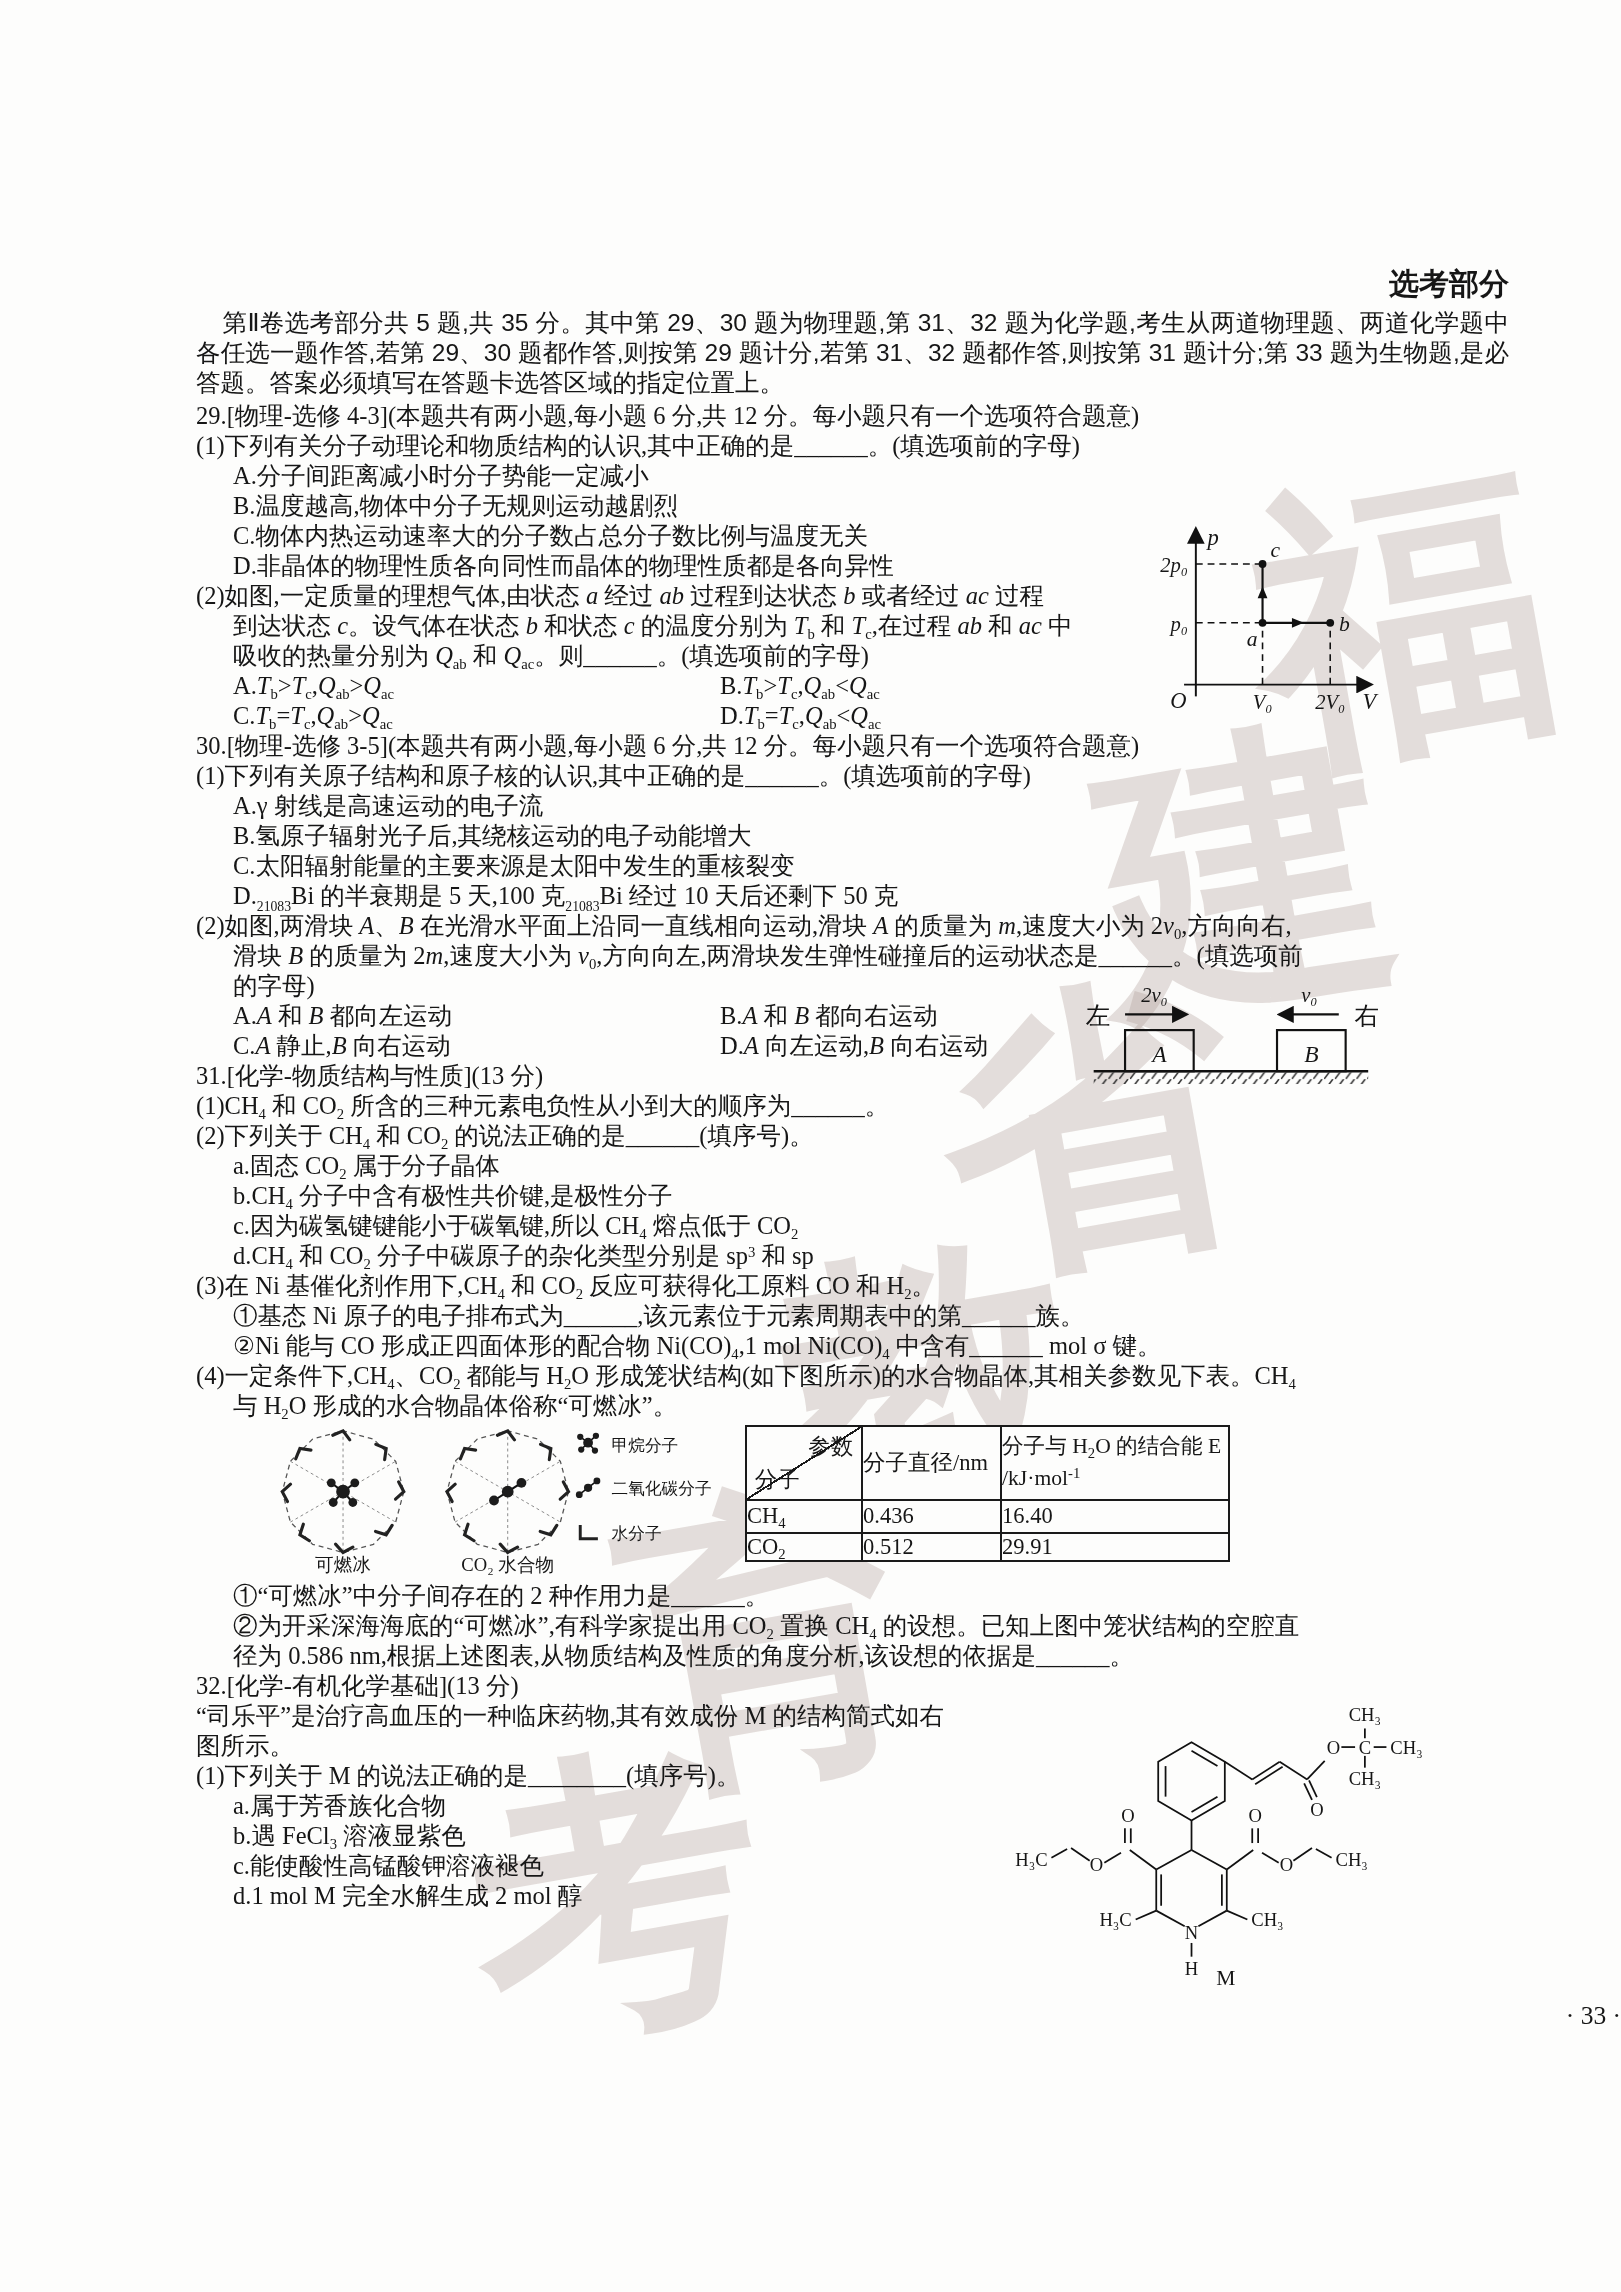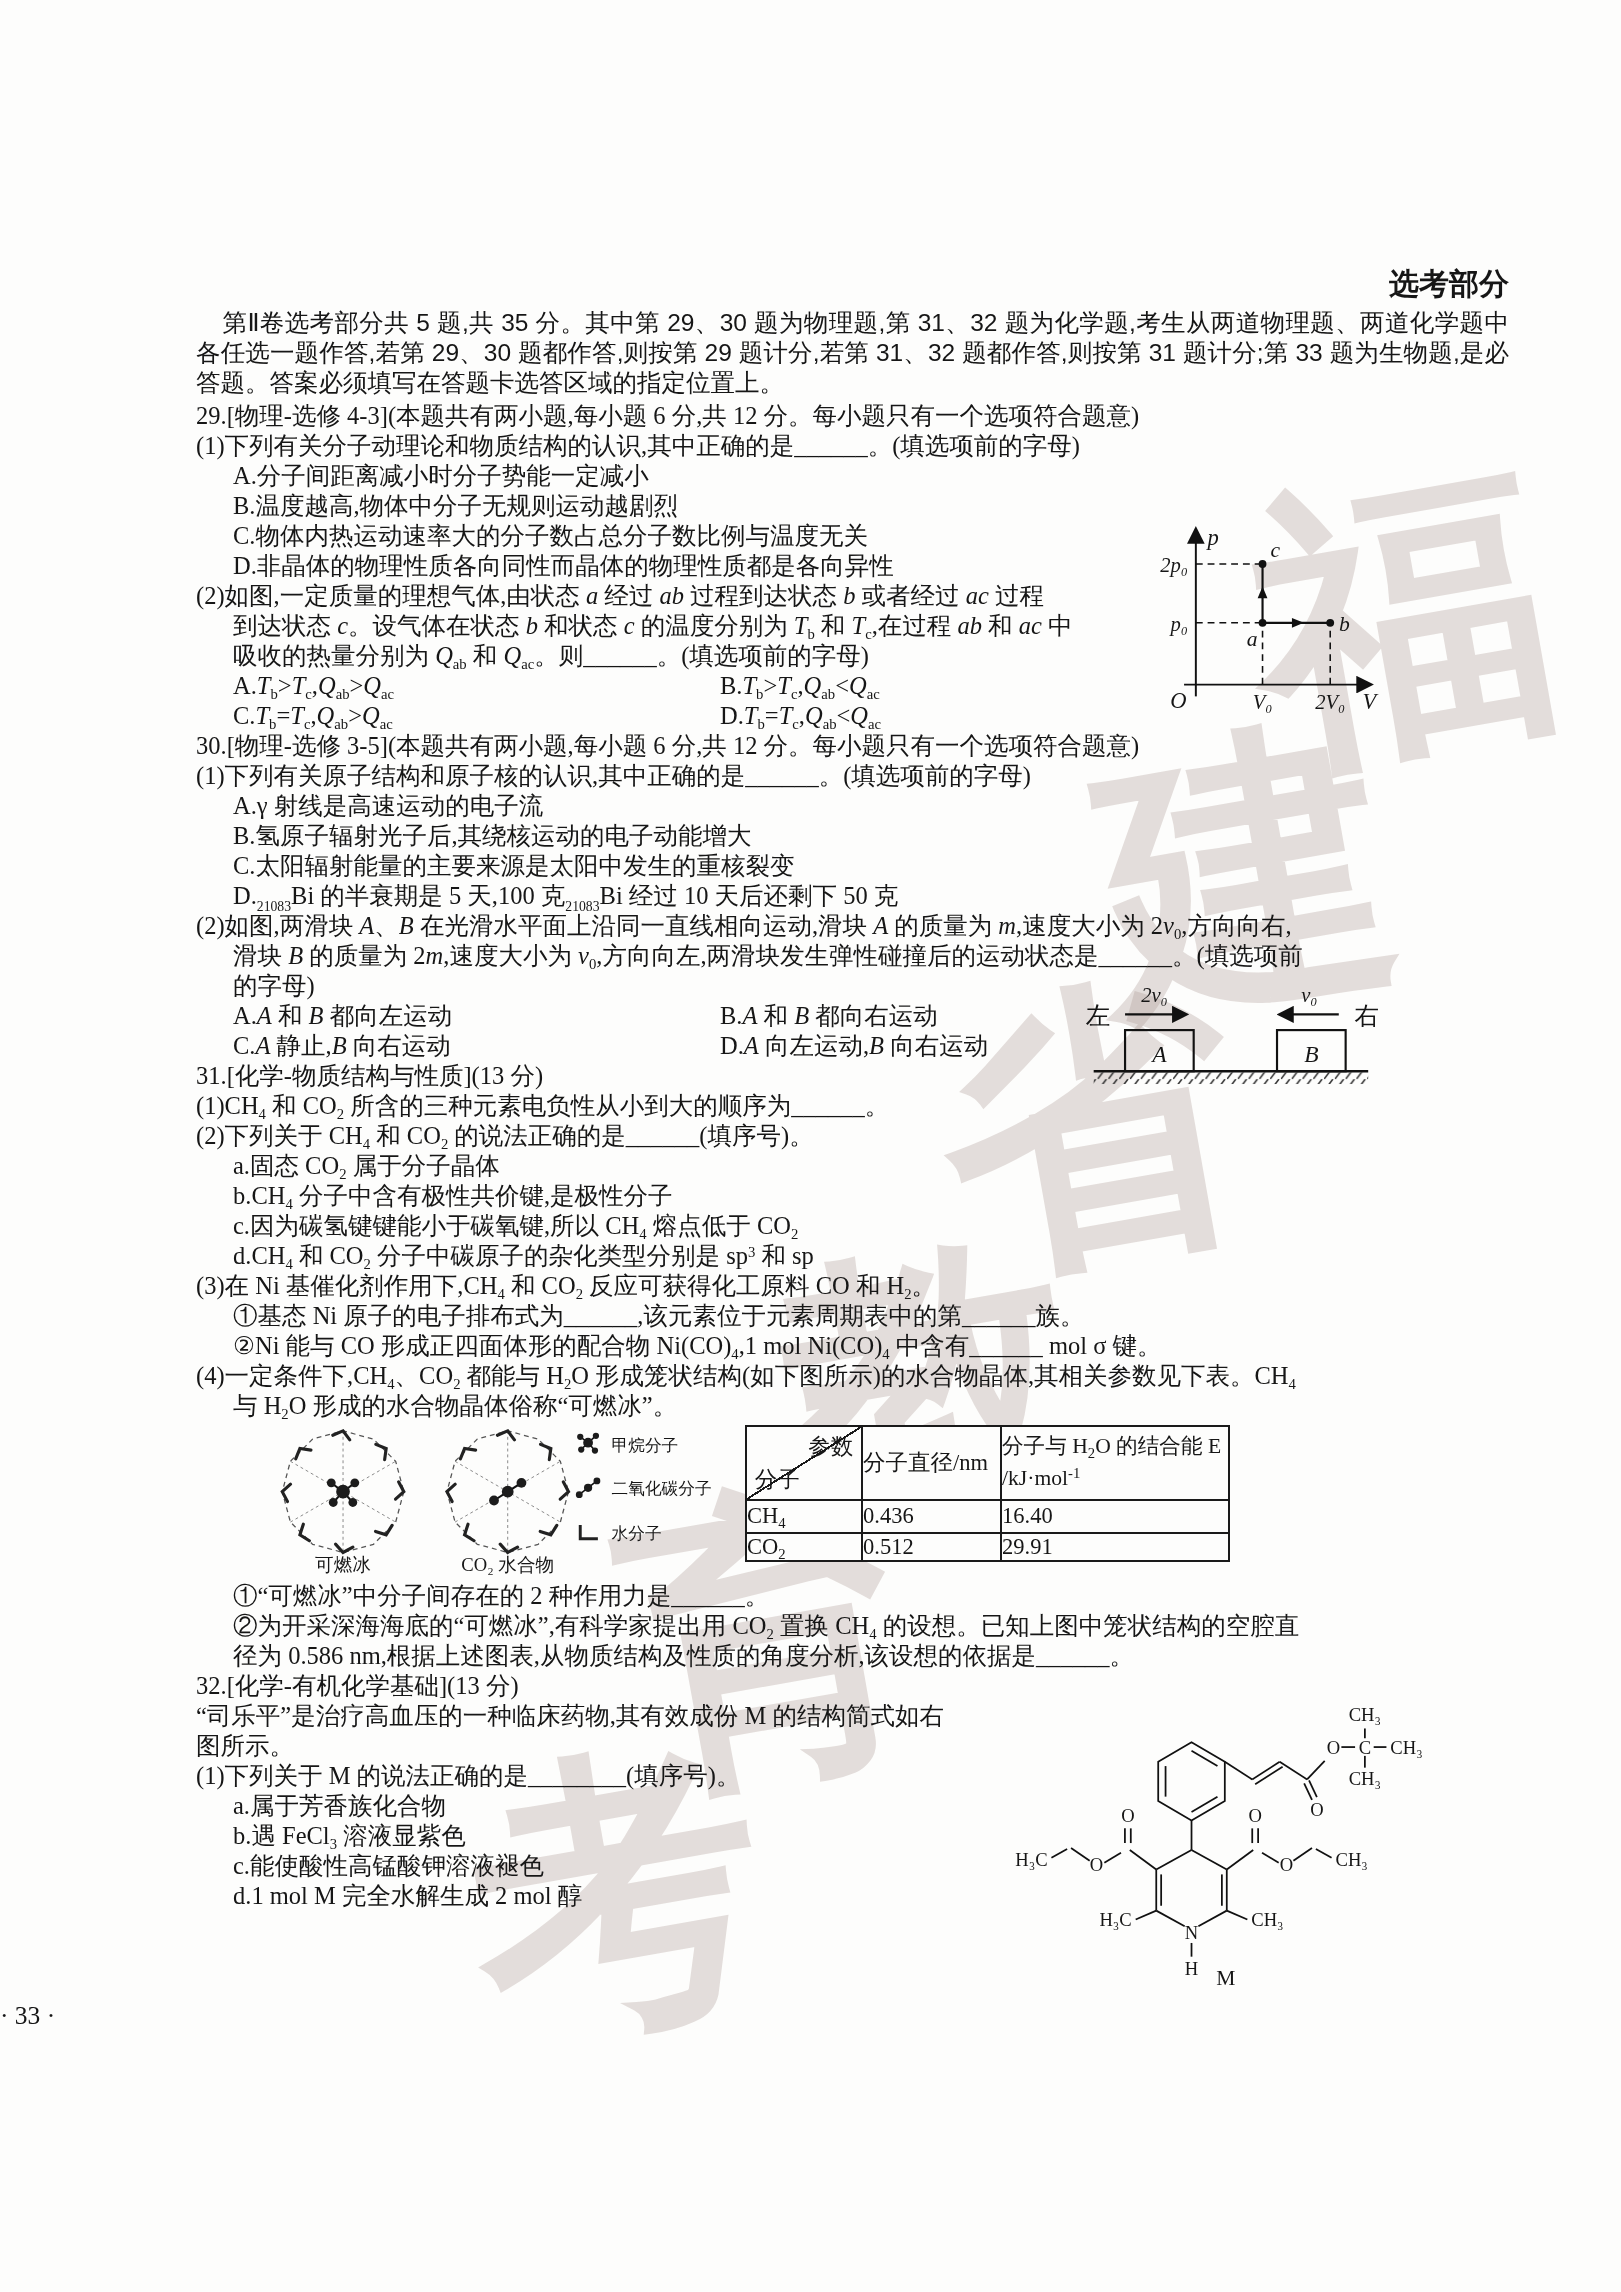--- a/index.html
+++ b/index.html
@@ -19,21 +19,21 @@
 .optB{position:absolute;left:524px;top:0}
 .figrow{position:relative;height:160px}
 sub{font-size:14.7px;vertical-align:-4.9px;line-height:0}
 sup{font-size:14.7px;vertical-align:6.9px;line-height:0}
 i{font-family:"Liberation Serif","DejaVu Serif",serif}
 .nuc{display:inline-flex;flex-direction:row;align-items:flex-end;font-size:13.7px;line-height:1.05;vertical-align:-6.9px}
 .nuc span{display:block}
 .fig{position:absolute;z-index:2}
 svg text{font-family:"Liberation Serif","DejaVu Serif",serif;fill:#161616}
 .it{font-style:italic}
-.pageno{position:absolute;left:0;width:100%;top:2001px;text-align:left;font-size:25.5px;z-index:1}
+.pageno{position:absolute;left:0;width:100%;top:2001px;text-align:right;font-size:25.5px;z-index:1}
 .ptable{position:absolute;left:549px;top:3.9px;border-collapse:collapse;table-layout:fixed;
         font-size:22.5px;text-align:left;z-index:2;background:#fdfdfc}
 .ptable td{border:2px solid #1a1a1a;padding:0}
 .corner{position:relative;
   background-image:linear-gradient(to bottom right,transparent calc(50% - 1px),#1a1a1a calc(50% - 1px),#1a1a1a calc(50% + 1px),transparent calc(50% + 1px))}
 .corner .ct{position:absolute;top:3.9px;right:7.8px}
 .corner .cb{position:absolute;bottom:3.9px;left:7.8px}
 .ehead{line-height:1.45;font-size:21.6px}
 </style>
 </head>

